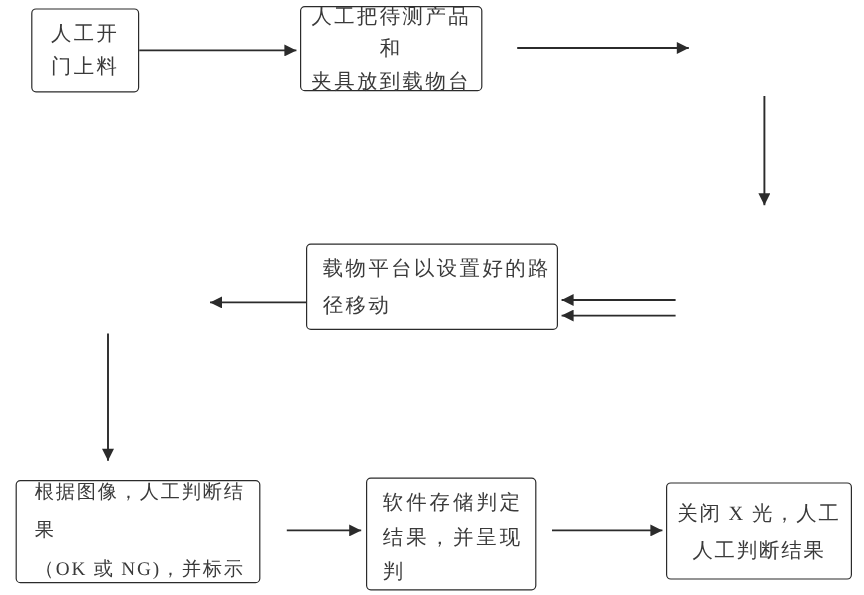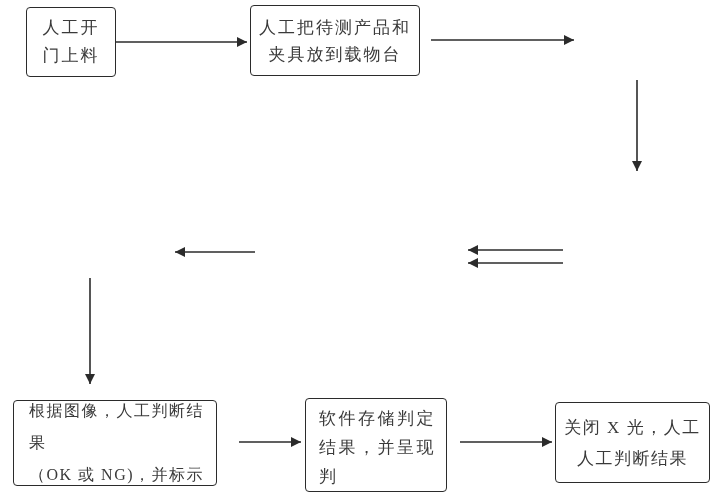--- a/index.html
+++ b/index.html
@@ -48,21 +48,21 @@
   .txt {
     white-space: pre-line;
     color: var(--text);
     font-size: 17px;
     letter-spacing: 2px;
     line-height: 30px;
   }
   
   .s1 { left: 26px;  top: 7px;   width: 90px;  height: 70px;  justify-content: center; }
   .s1 .txt { text-align: center; line-height: 28px; }
-  .s2 { left: 250px; top: 5px;   width: 170px; height: 71px;  justify-content: center; }
+  .s2 { left: 250px; top: 5px;   width: 152px; height: 71px;  justify-content: flex-start; }
   .s2 .txt { text-align: center; line-height: 27px; }
   .s3 { left: 577px; top: 4px;   width: 121px; height: 74px;  padding-left: 15px; }
   .s3 .txt { line-height: 30px; }
   .s4 { left: 563px; top: 188px; width: 148px; height: 102px; padding-left: 18px; border-radius: 18px; }
   .s4 .txt { line-height: 32px; }
   .s5 { left: 255px; top: 203px; width: 210px; height: 72px;  padding-left: 13px; }
   .s5 .txt { line-height: 31px; }
   .s6 { left: 17px;  top: 203px; width: 155px; height: 74px;  padding-left: 16px; }
   .s6 .txt { line-height: 32px; }
   .s7 { left: 13px;  top: 400px; width: 204px; height: 86px;  padding-left: 15px; }
@@ -100,20 +100,24 @@
 门上料</div>
   </div>
 
   <div class="box s2">
     <div class="txt">人工把待测产品和
 夹具放到载物台</div>
   </div>
 
 
 
+  <div class="box s5">
+    <div class="txt">载物平台以设置好的路
+径移动</div>
+  </div>
 
 
   <div class="box s7">
     <div class="txt">根据图像，人工判断结果
 （OK 或 NG)，并标示</div>
   </div>
 
   <div class="box s8">
     <div class="txt">软件存储判定
 结果，并呈现判

